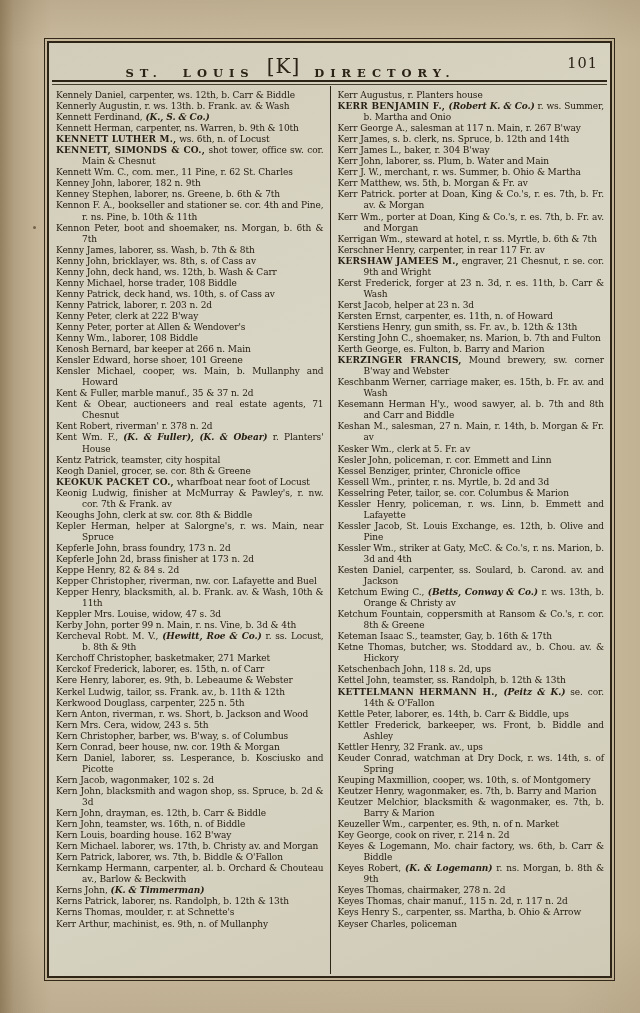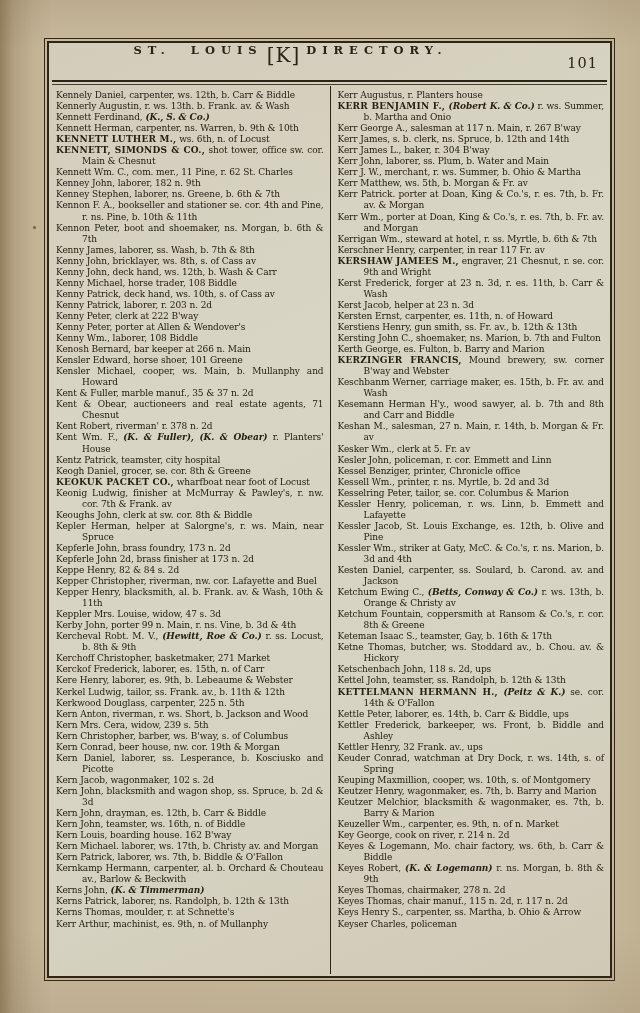--- a/index.html
+++ b/index.html
@@ -11,23 +11,23 @@
       #c7b698;
   }
   .page-shade{position:absolute;inset:0;pointer-events:none;
     background:linear-gradient(180deg,rgba(120,100,70,.18) 0,rgba(0,0,0,0) 50px,rgba(0,0,0,0) 930px,rgba(120,100,70,.15) 1013px);}
   .frame{position:absolute;left:44px;top:38px;width:569px;height:941px;
     border:1px solid #33291a;}
   .frame-inner{position:absolute;inset:2px;border:2px solid #2e2517;
     background:linear-gradient(155deg,#d2cdba 0%,#d9d5c4 35%,#d7d3c2 70%,#cfcab6 100%);}
   .header{position:relative;height:37px;}
   .title{position:absolute;left:0;right:78px;top:0;bottom:0;
-    display:flex;align-items:flex-start;justify-content:center;
+    display:flex;align-items:flex-end;justify-content:center;
     color:#2a2215;font-size:11.5px;font-weight:600;
-    letter-spacing:6px;word-spacing:10px;white-space:nowrap;}
+    letter-spacing:6px;word-spacing:10px;white-space:nowrap;gap:8px;}
   .bracket{font-size:20px;font-weight:400;letter-spacing:1px;margin:0 6px 2px 4px;}
   .pageno{position:absolute;right:12px;top:12px;font-size:14.5px;color:#2a2215;letter-spacing:1px;}
   .dbl-rule{height:2px;margin:0 3px;border-top:2px solid #2c2416;border-bottom:1px solid rgba(44,36,22,.85);}
   .cols{position:absolute;top:43px;bottom:2px;left:0;right:0;display:flex;overflow:hidden;}
   .col{width:50%;box-sizing:border-box;padding:4px 6px 0 7px;overflow:hidden;}
   .col-right{border-left:1px solid #2c2416;}
   .entry{font-size:9px;line-height:11.05px;color:#272015;
     text-align:justify;padding-left:26px;text-indent:-26px;
     letter-spacing:-0.1px;}
   .seg-b{font-weight:bold;letter-spacing:.2px;}
@@ -97,21 +97,21 @@
           <div class="entry"><span>Kepper Henry, blacksmith, al. b. Frank. av. &amp; Wash, 10th &amp; 11th</span></div>
           <div class="entry"><span>Keppler Mrs. Louise, widow, 47 s. 3d</span></div>
           <div class="entry"><span>Kerby John, porter 99 n. Main, r. ns. Vine, b. 3d &amp; 4th</span></div>
           <div class="entry"><span>Kercheval Robt. M. V., </span><span class="seg-i">(Hewitt, Roe &amp; Co.)</span><span> r. ss. Locust, b. 8th &amp; 9th</span></div>
           <div class="entry"><span>Kerchoff Christopher, basketmaker, 271 Market</span></div>
           <div class="entry"><span>Kerckof Frederick, laborer, es. 15th, n. of Carr</span></div>
           <div class="entry"><span>Kere Henry, laborer, es. 9th, b. Lebeaume &amp; Webster</span></div>
           <div class="entry"><span>Kerkel Ludwig, tailor, ss. Frank. av., b. 11th &amp; 12th</span></div>
           <div class="entry"><span>Kerkwood Douglass, carpenter, 225 n. 5th</span></div>
           <div class="entry"><span>Kern Anton, riverman, r. ws. Short, b. Jackson and Wood</span></div>
-          <div class="entry"><span>Kern Mrs. Cera, widow, 239 s. 5th</span></div>
+          <div class="entry"><span>Kern Mrs. Cera, widow, 243 s. 5th</span></div>
           <div class="entry"><span>Kern Christopher, barber, ws. B'way, s. of Columbus</span></div>
           <div class="entry"><span>Kern Conrad, beer house, nw. cor. 19th &amp; Morgan</span></div>
           <div class="entry"><span>Kern Daniel, laborer, ss. Lesperance, b. Kosciusko and Picotte</span></div>
           <div class="entry"><span>Kern Jacob, wagonmaker, 102 s. 2d</span></div>
           <div class="entry"><span>Kern John, blacksmith and wagon shop, ss. Spruce, b. 2d &amp; 3d</span></div>
           <div class="entry"><span>Kern John, drayman, es. 12th, b. Carr &amp; Biddle</span></div>
           <div class="entry"><span>Kern John, teamster, ws. 16th, n. of Biddle</span></div>
           <div class="entry"><span>Kern Louis, boarding house. 162 B'way</span></div>
           <div class="entry"><span>Kern Michael. laborer, ws. 17th, b. Christy av. and Morgan</span></div>
           <div class="entry"><span>Kern Patrick, laborer, ws. 7th, b. Biddle &amp; O'Fallon</span></div>

